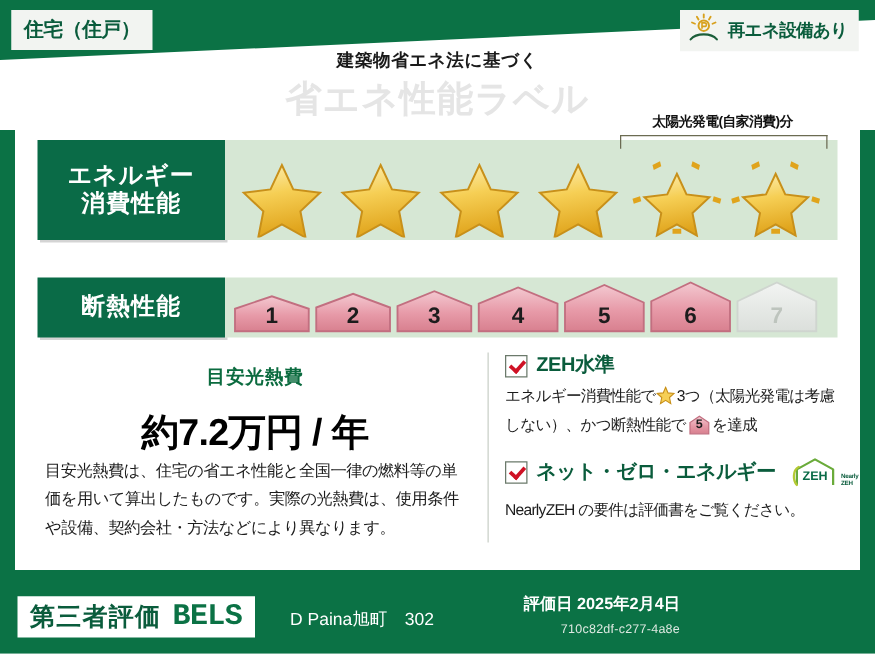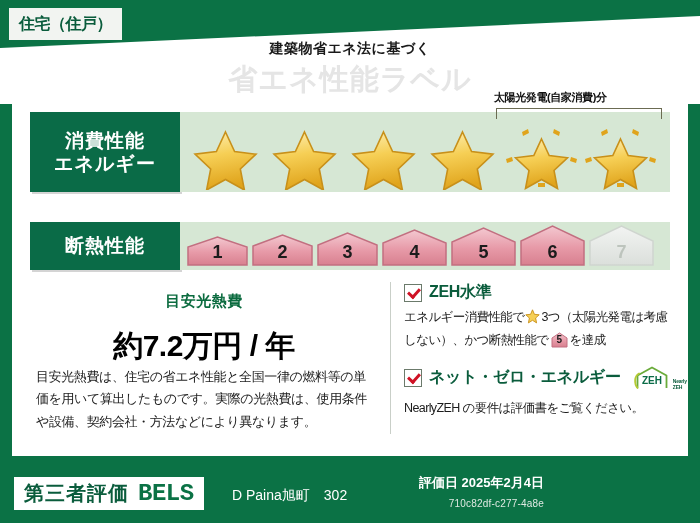--- a/index.html
+++ b/index.html
@@ -94,21 +94,21 @@
   .stars {
     position: absolute; left: 6px; bottom: 2px;
     display: flex; align-items: flex-end;
   }
   .star-cell { position: relative; width: 79px; height: 64px; }
   .star-cell svg { position: absolute; left: 0; top: 0; }
 
   
   .solar-anno {
     position: absolute; right: 8px; top: -22px;
-    width: 168px; text-align: left; z-index: 7;
+    width: 168px; text-align: center; z-index: 7;
   }
   .solar-anno .sa-text {
     font-size: 11px; font-weight: bold; color: #111;
     letter-spacing: -0.4px; white-space: nowrap;
   }
   .solar-bracket {
     position: absolute; right: 8px; top: -4px;
     width: 166px; height: 11px;
     border: 1.5px solid #6b6b52;
     border-bottom: none;
@@ -234,32 +234,49 @@
 <div id="label-root">
 
   <svg class="head-wedge" viewBox="0 0 700 104" preserveAspectRatio="none">
     <polygon points="0,0 700,0 700,104 0,104" fill="#0b7245"></polygon>
     <polygon points="0,104 0,48 700,16 700,104" fill="#ffffff"></polygon>
     <polygon points="0,104 0,98 700,98 700,104" fill="#ffffff"></polygon>
   </svg>
 
   <div class="cat-tag">住宅（住戸）</div>
 
+  <div class="reno-badge">
+    <span>
+      <svg width="26" height="24" viewBox="0 0 26 24">
+        <g stroke="#d8a11e" stroke-width="1.5" stroke-linecap="round">
+          <line x1="13" y1="1.5" x2="13" y2="4"></line>
+          <line x1="7.5" y1="3.4" x2="8.8" y2="5.6"></line>
+          <line x1="18.5" y1="3.4" x2="17.2" y2="5.6"></line>
+          <line x1="3.6" y1="8" x2="6" y2="9"></line>
+          <line x1="22.4" y1="8" x2="20" y2="9"></line>
+        </g>
+        <circle cx="13" cy="10.5" r="4.2" fill="none" stroke="#d8a11e" stroke-width="1.6"></circle>
+        <path d="M11.6 8.3 h2.1 a1.4 1.4 0 0 1 0 2.8 h-2.1 z M11.6 8.3 v4.6" fill="none" stroke="#d8a11e" stroke-width="1.3"></path>
+        <path d="M2.5 21.5 C7 16.2 19 16.2 23.5 21.5" fill="none" stroke="#1b5e3a" stroke-width="1.7" stroke-linecap="round"></path>
+      </svg>
+    </span>
+    <span class="rb-label">再エネ設備あり</span>
+  </div>
 
   <div class="head-titles">
     <div class="head-sub">建築物省エネ法に基づく</div>
     <div class="head-main">省エネ性能ラベル</div>
   </div>
 
   <div class="card">
 
     <div class="metric-row energy">
       <div class="metric-key">
+        <span>エネルギー</span>
         <span>消費性能</span>
-        <span>エネルギー</span>
       </div>
       <div class="metric-val">
 
         <div class="solar-anno">
           <div class="sa-text">太陽光発電(自家消費)分</div>
         </div>
         <div class="solar-bracket"></div>
 
         <div class="stars">
 

